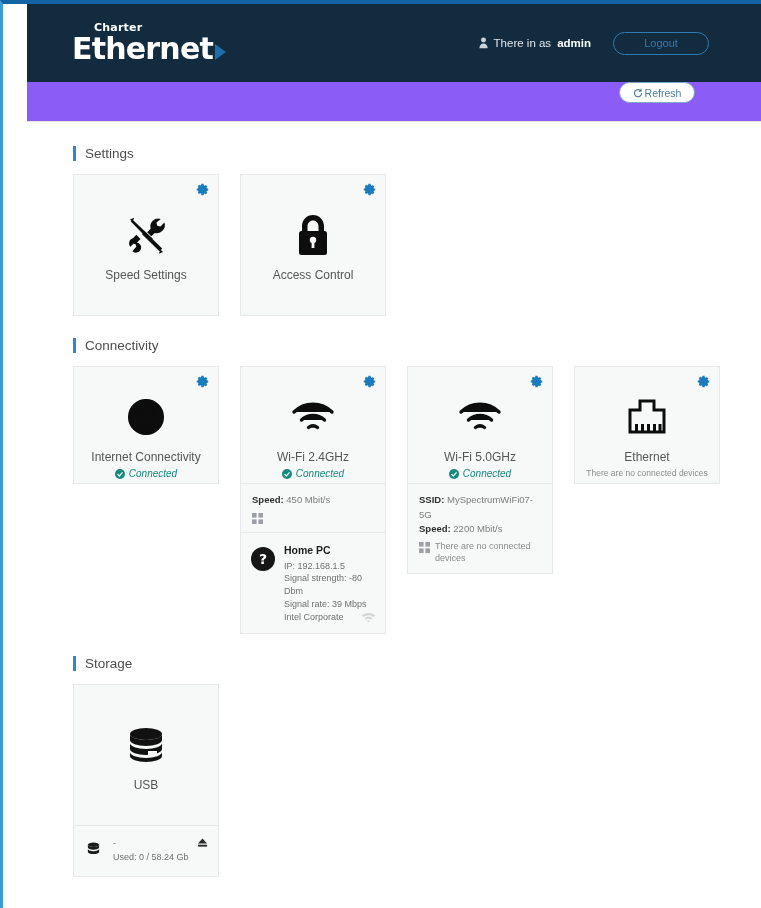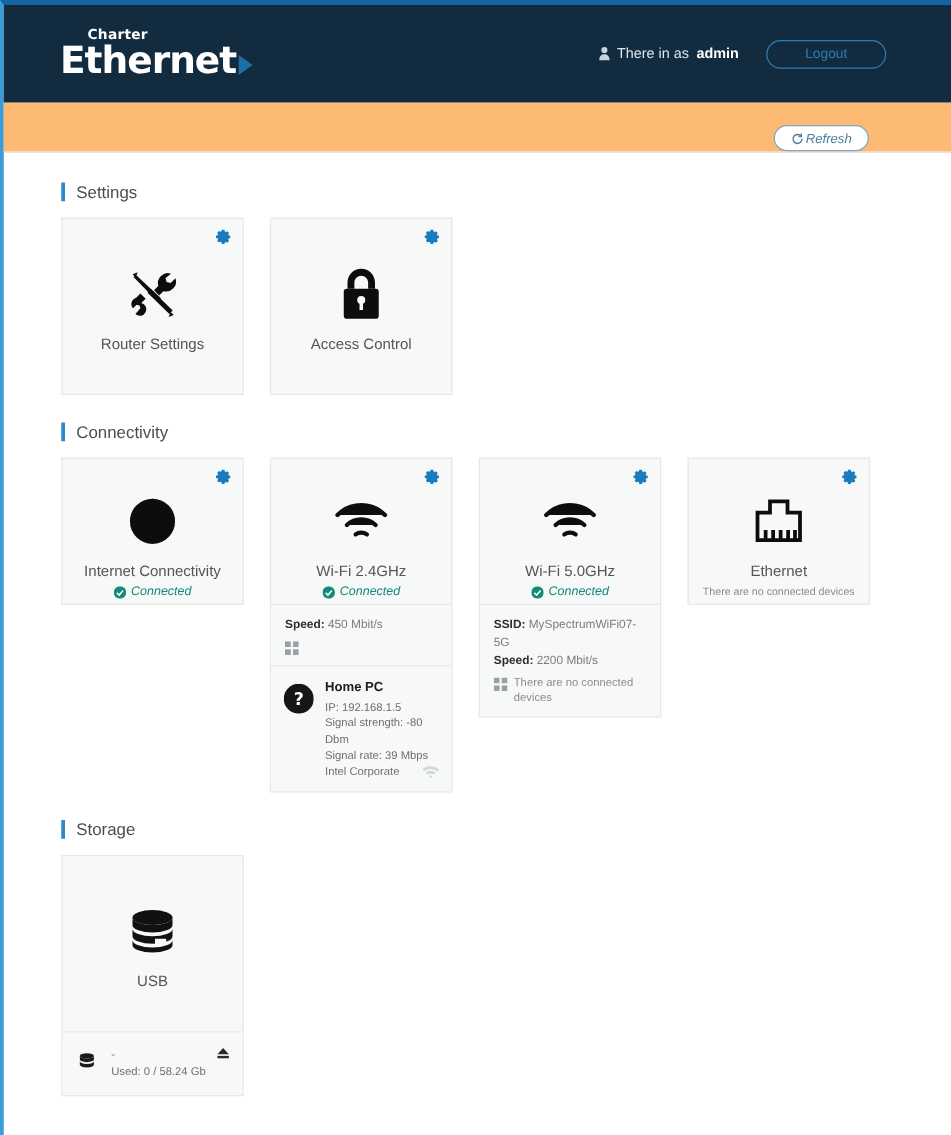--- a/index.html
+++ b/index.html
@@ -8,20 +8,21 @@
     background: #ffffff;
     font-family: "Liberation Sans", sans-serif;
     overflow: hidden;
   }
   .page {
     position: relative;
     width: 761px; height: 908px;
     background: #ffffff;
     border-left: 3px solid #3b9bd4;
     border-top: 4px solid #1464a5;
+    padding-left: 24px;
   }
 
   
   .header {
     height: 78px;
     background: #122b3f;
     display: flex;
     align-items: center;
     justify-content: space-between;
     padding: 0 52px 0 45px;
@@ -73,27 +74,26 @@
     color: #2f7cb5;
     font-size: 11px;
     display: flex; align-items: center; justify-content: center;
     background: transparent;
     cursor: pointer;
   }
 
   
   .toolbar {
     height: 40px;
-    background: #fdba74;
+    background: #8b5cf6;
     border-bottom: 1px solid #e3e6e8;
     display: flex;
-    align-items: flex-end;
+    align-items: flex-start;
     justify-content: flex-end;
     padding-right: 66px;
-    font-style: italic;
   }
   .refresh-btn {
     height: 21px;
     min-width: 76px;
     padding: 0 9px;
     border: 1px solid #7fa8c4;
     border-radius: 11px;
     background: #ffffff;
     color: #4a7c9e;
     font-size: 10.5px;
@@ -274,21 +274,21 @@
             <div class="card-icon">
               <svg width="43" height="43" viewBox="0 0 48 48">
                 <path d="M8.5 6.5 L6.5 8.5 L28 30.5 L31 27.5 Z"></path>
                 <path d="M5.6 6.0 L10.2 4.2 L8.4 8.8 Z"></path>
                 <path d="M40 5.5a9 9 0 0 0-11.4 11l-3.8 3.8 4.6 4.6 3.8-3.8A9 9 0 0 0 44 9.5l-4.4 4.4-3.6-.9-.9-3.6z"></path>
                 <path d="M8.2 41.6a5.8 5.8 0 1 0 5.2-9.9l3.9-3.9-4.6-4.6-3.9 3.9A5.8 5.8 0 0 0 6 36.5l3.3-3.3 2.6.7.7 2.6z"></path>
                 <path d="M38.5 41.5 L41.5 38.5 L22 19.5 L19 22.5 Z"></path>
                 <path d="M42.4 42.5 L37.8 44.3 L39.6 39.7 Z"></path>
               </svg>
             </div>
-            <div class="card-label">Router Settings</div>
+            <div class="card-label">Speed Settings</div>
           </div>
         </div>
 
         <div class="card">
           <svg class="gear" viewBox="0 0 16 16">
             <path d="M8 5.2a2.8 2.8 0 1 0 0 5.6 2.8 2.8 0 0 0 0-5.6zm0 4.1a1.3 1.3 0 1 1 0-2.6 1.3 1.3 0 0 1 0 2.6z"></path>
             <path d="M15 6.9l-1.5-.25a5.6 5.6 0 0 0-.5-1.2l.9-1.25-1.85-1.85-1.25.9a5.6 5.6 0 0 0-1.2-.5L9.35 1H6.65l-.25 1.5a5.6 5.6 0 0 0-1.2.5l-1.25-.9L2.1 3.95l.9 1.25a5.6 5.6 0 0 0-.5 1.2L1 6.9v2.2l1.5.25c.12.42.29.82.5 1.2l-.9 1.25 1.85 1.85 1.25-.9c.38.21.78.38 1.2.5L6.65 15h2.7l.25-1.5c.42-.12.82-.29 1.2-.5l1.25.9 1.85-1.85-.9-1.25c.21-.38.38-.78.5-1.2L15 9.1z"></path>
           </svg>
           <div class="card-main tall">
             <div class="card-icon">

